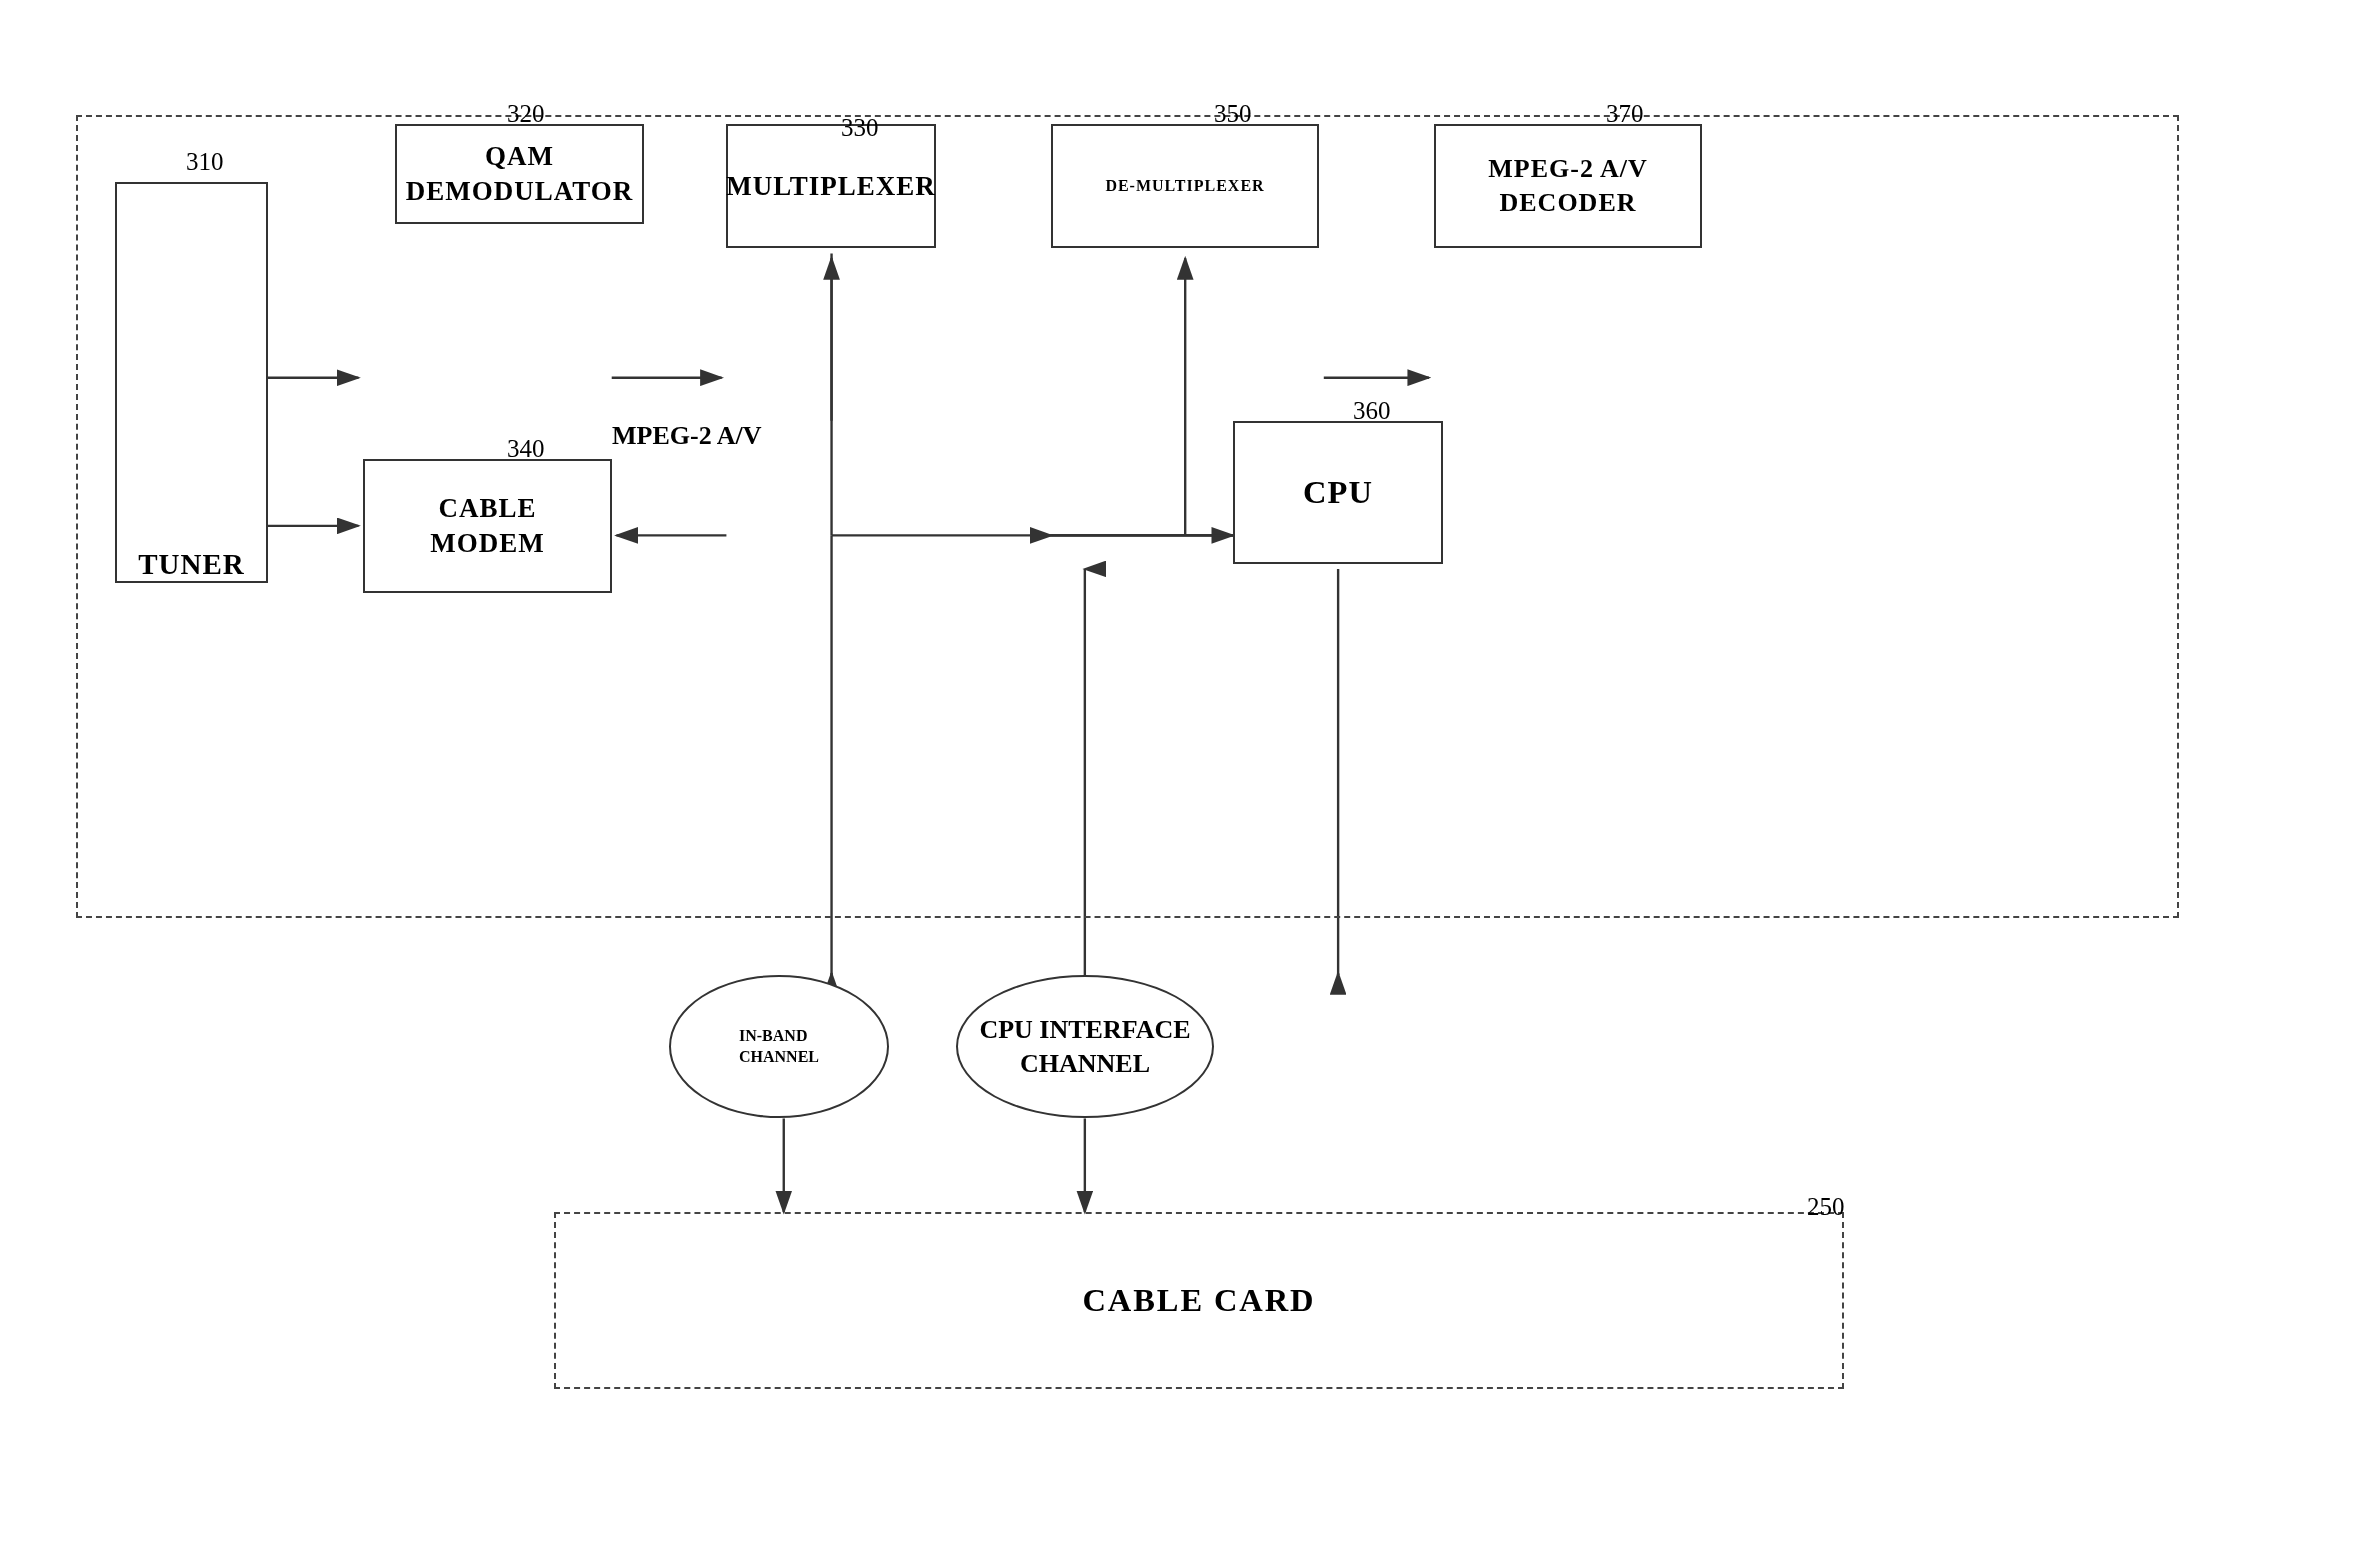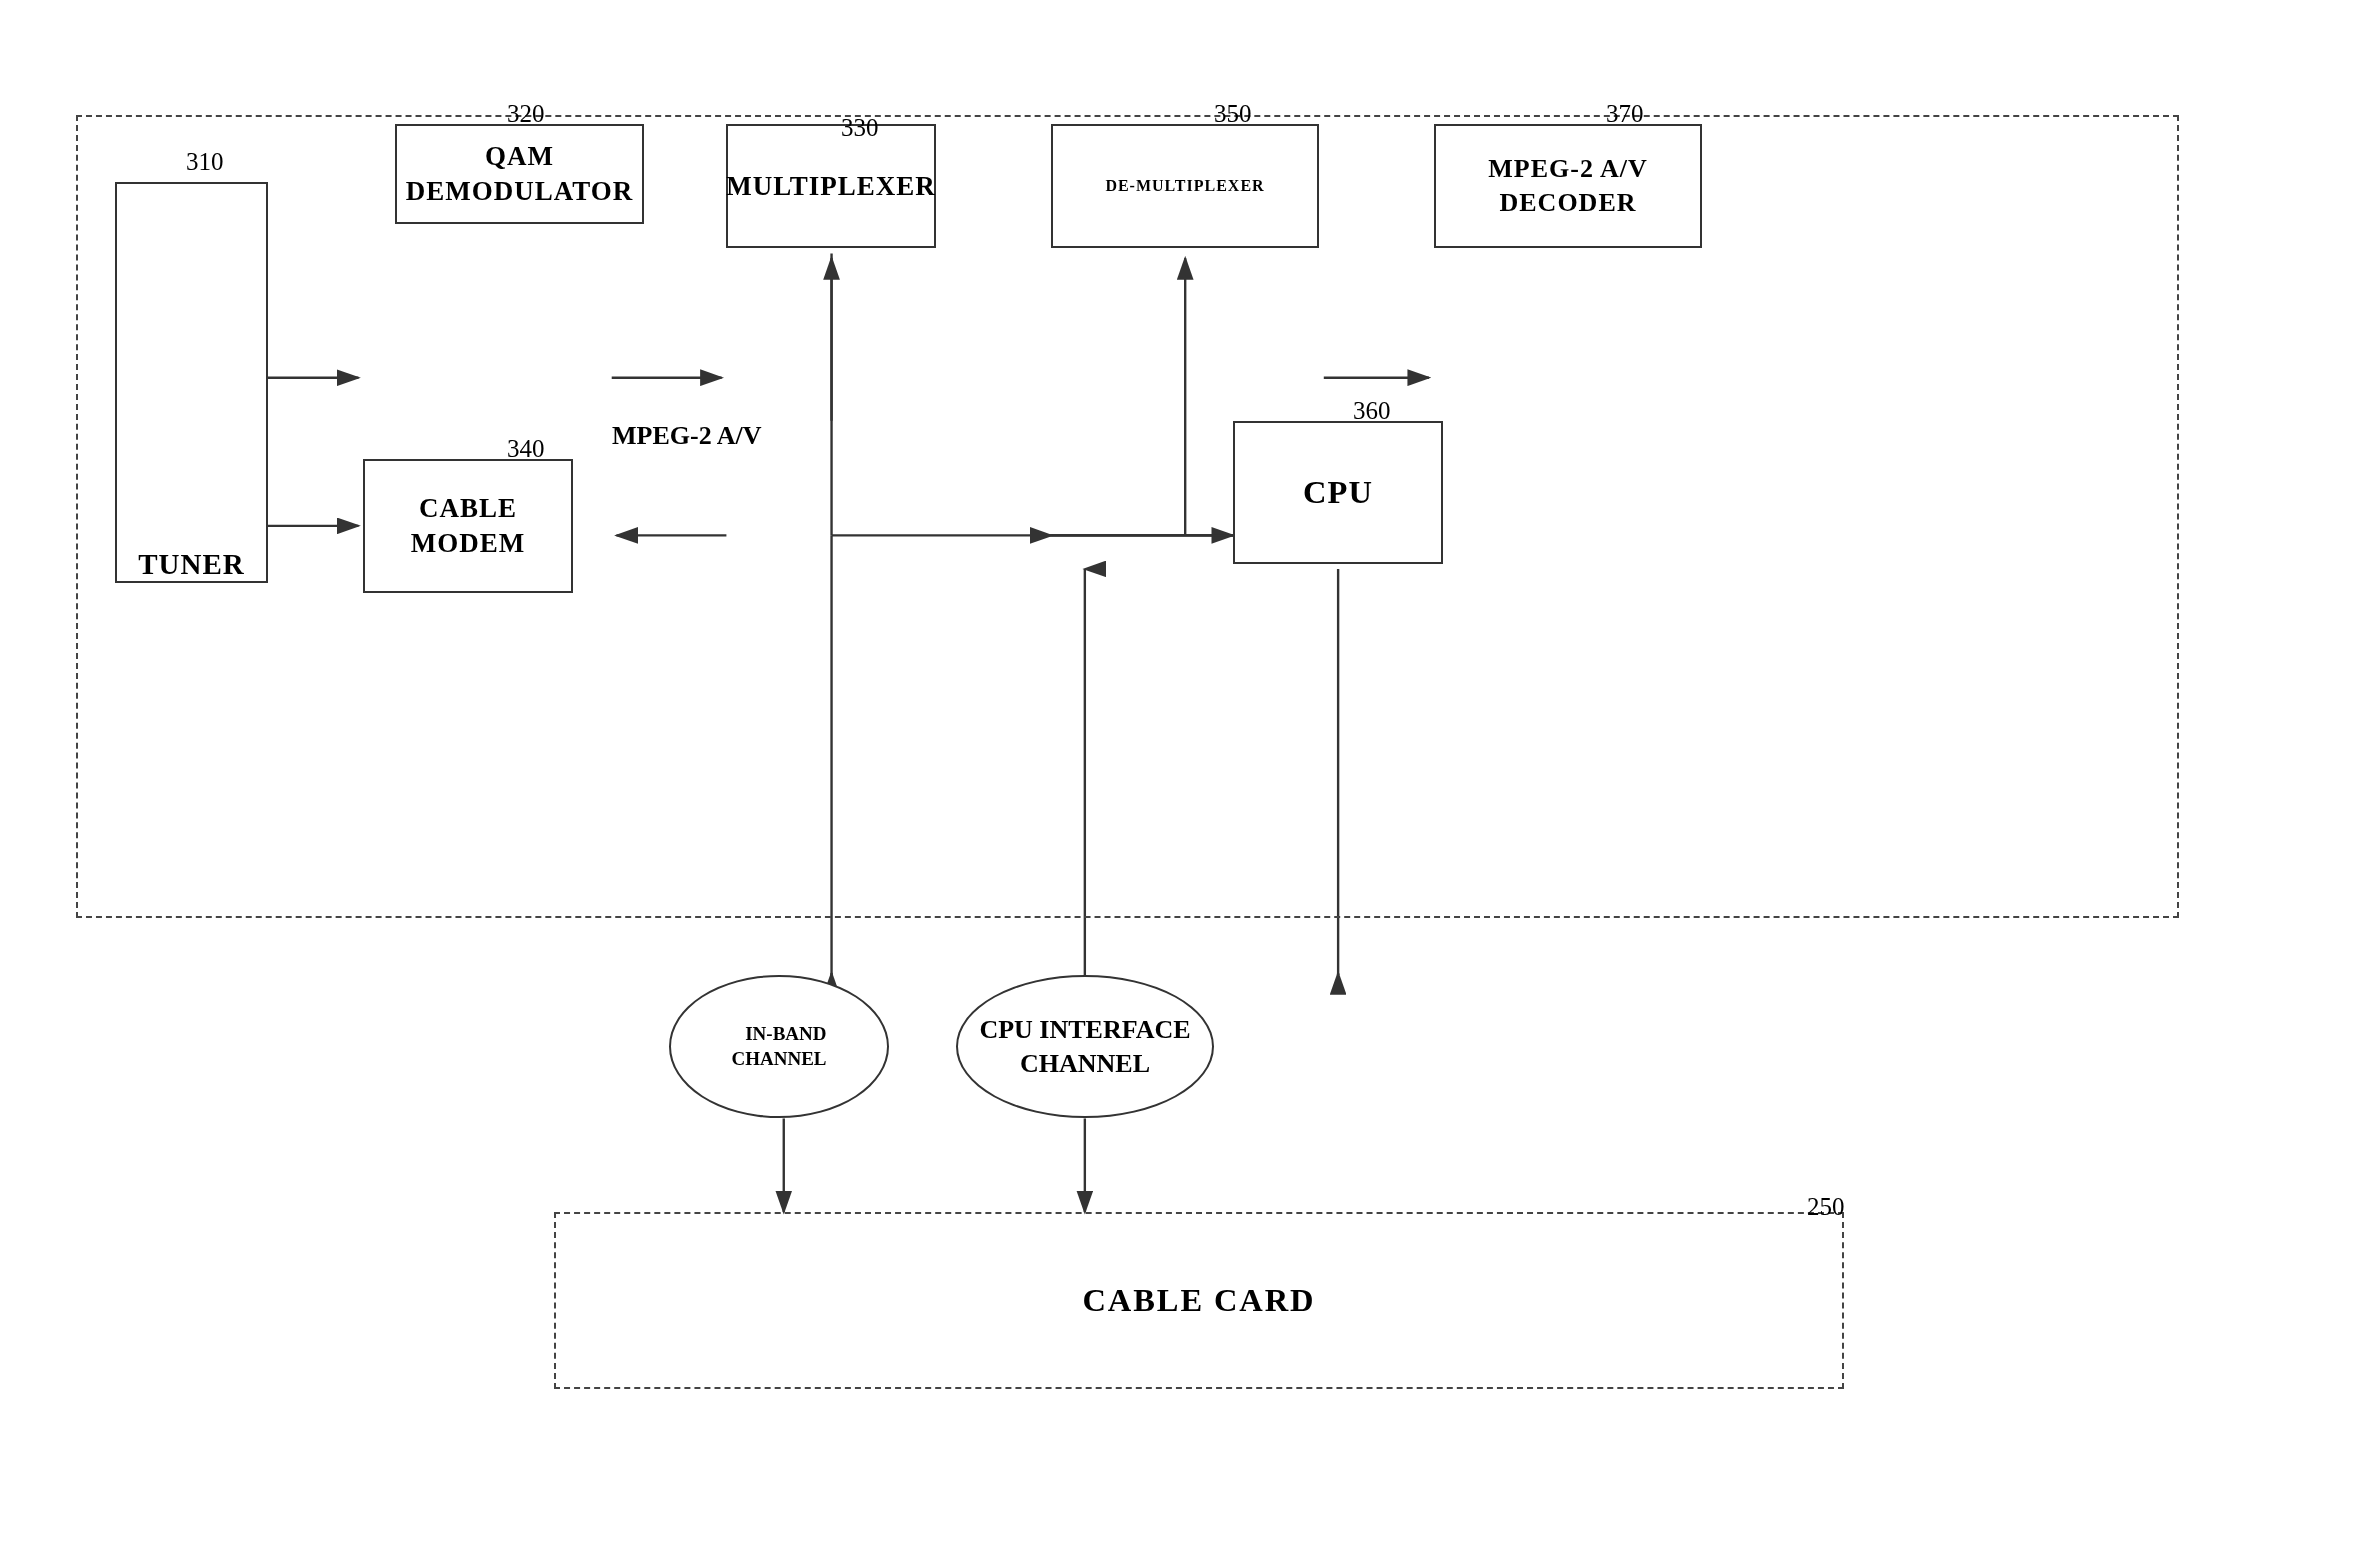--- a/index.html
+++ b/index.html
@@ -50,21 +50,21 @@
       top: 124px;
       left: 726px;
       width: 210px;
       height: 124px;
     }
 
     
     .box-cable-modem {
       top: 459px;
       left: 363px;
-      width: 210px;
+      width: 249px;
       height: 134px;
     }
 
     
     .box-demux {
       top: 124px;
       left: 1051px;
       width: 268px;
       height: 124px;
     }
@@ -245,19 +245,19 @@
 <div class="ref-num" style="top:100px; left:1606px;">370</div>
 
 <div class="component-box box-cpu">
   <span style="font-size:32.5px;">CPU</span>
 </div>
 <div class="ref-num" style="top:397px; left:1353px;text-align:right;">360</div>
 
 <div class="line-label" style="top:421px; left:612px;">MPEG-2 A/V</div>
 
 <div class="ellipse ellipse-inband">
-  <span style="font-size:19px; font-weight:bold; line-height:1.3; text-align:right;">IN-BAND<br>CHANNEL</span>
+  <span style="font-size:16px; font-weight:bold; line-height:1.3; text-align:left;">IN-BAND<br>CHANNEL</span>
 </div>
 
 <div class="ellipse ellipse-cpu-interface">
   <span style="font-size:26px; font-weight:bold; line-height:1.3; text-align:center;">CPU INTERFACE<br>CHANNEL</span>
 </div>
 
 
 </body></html>

